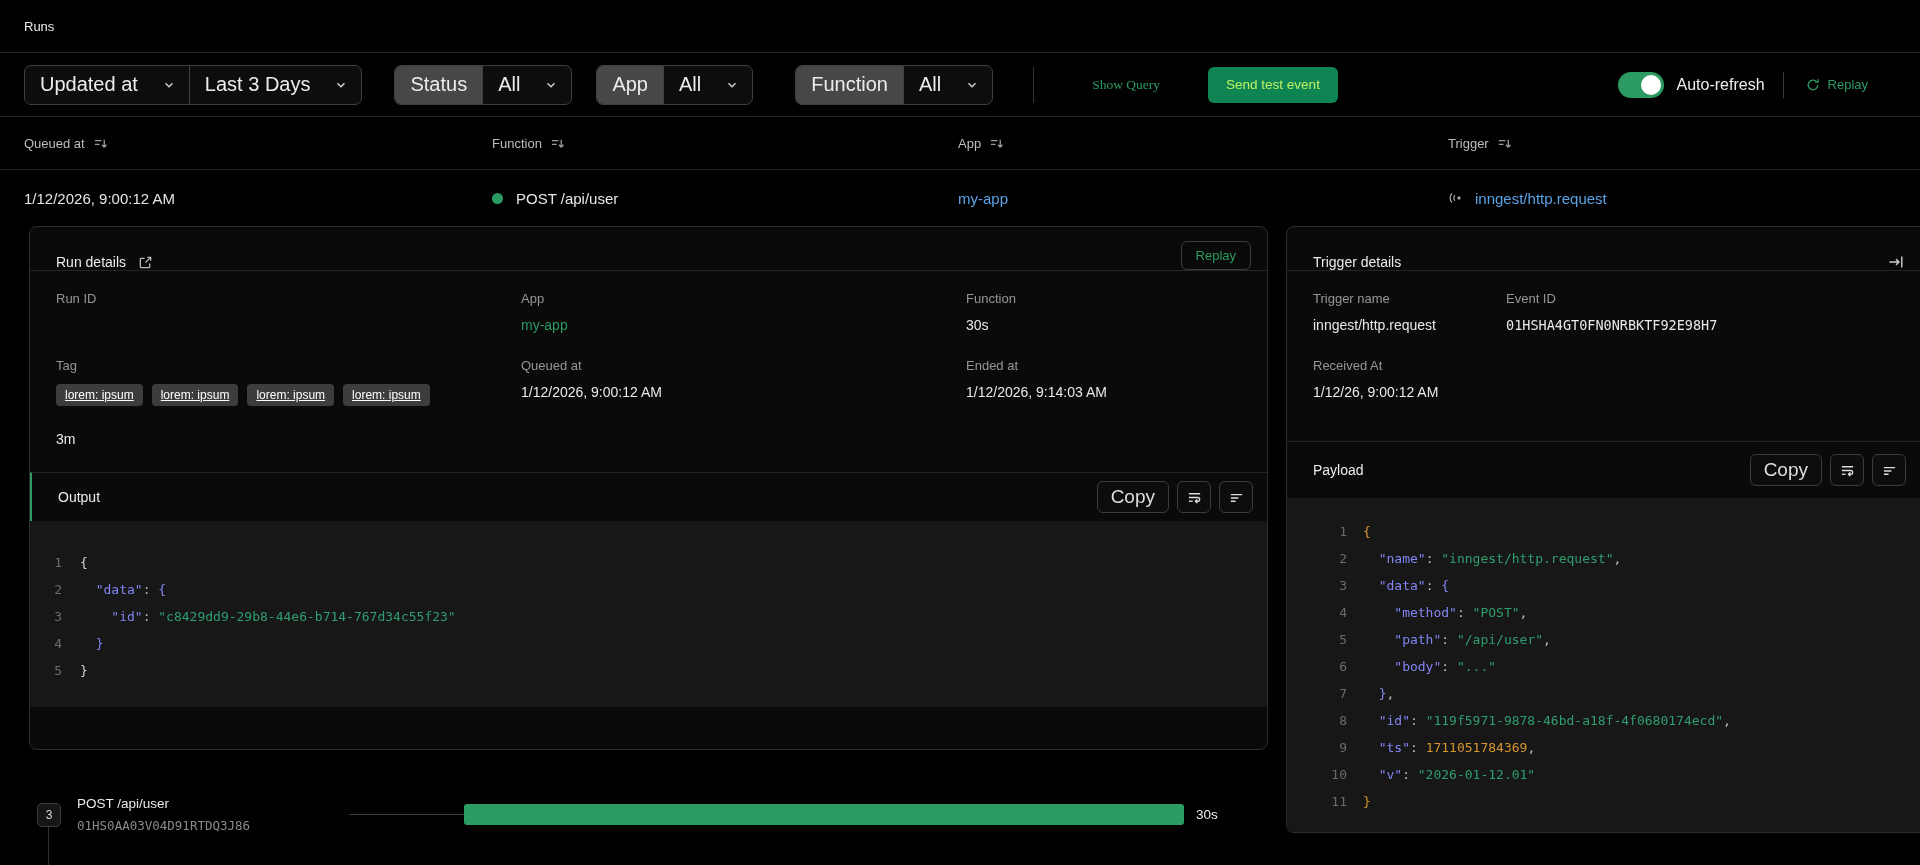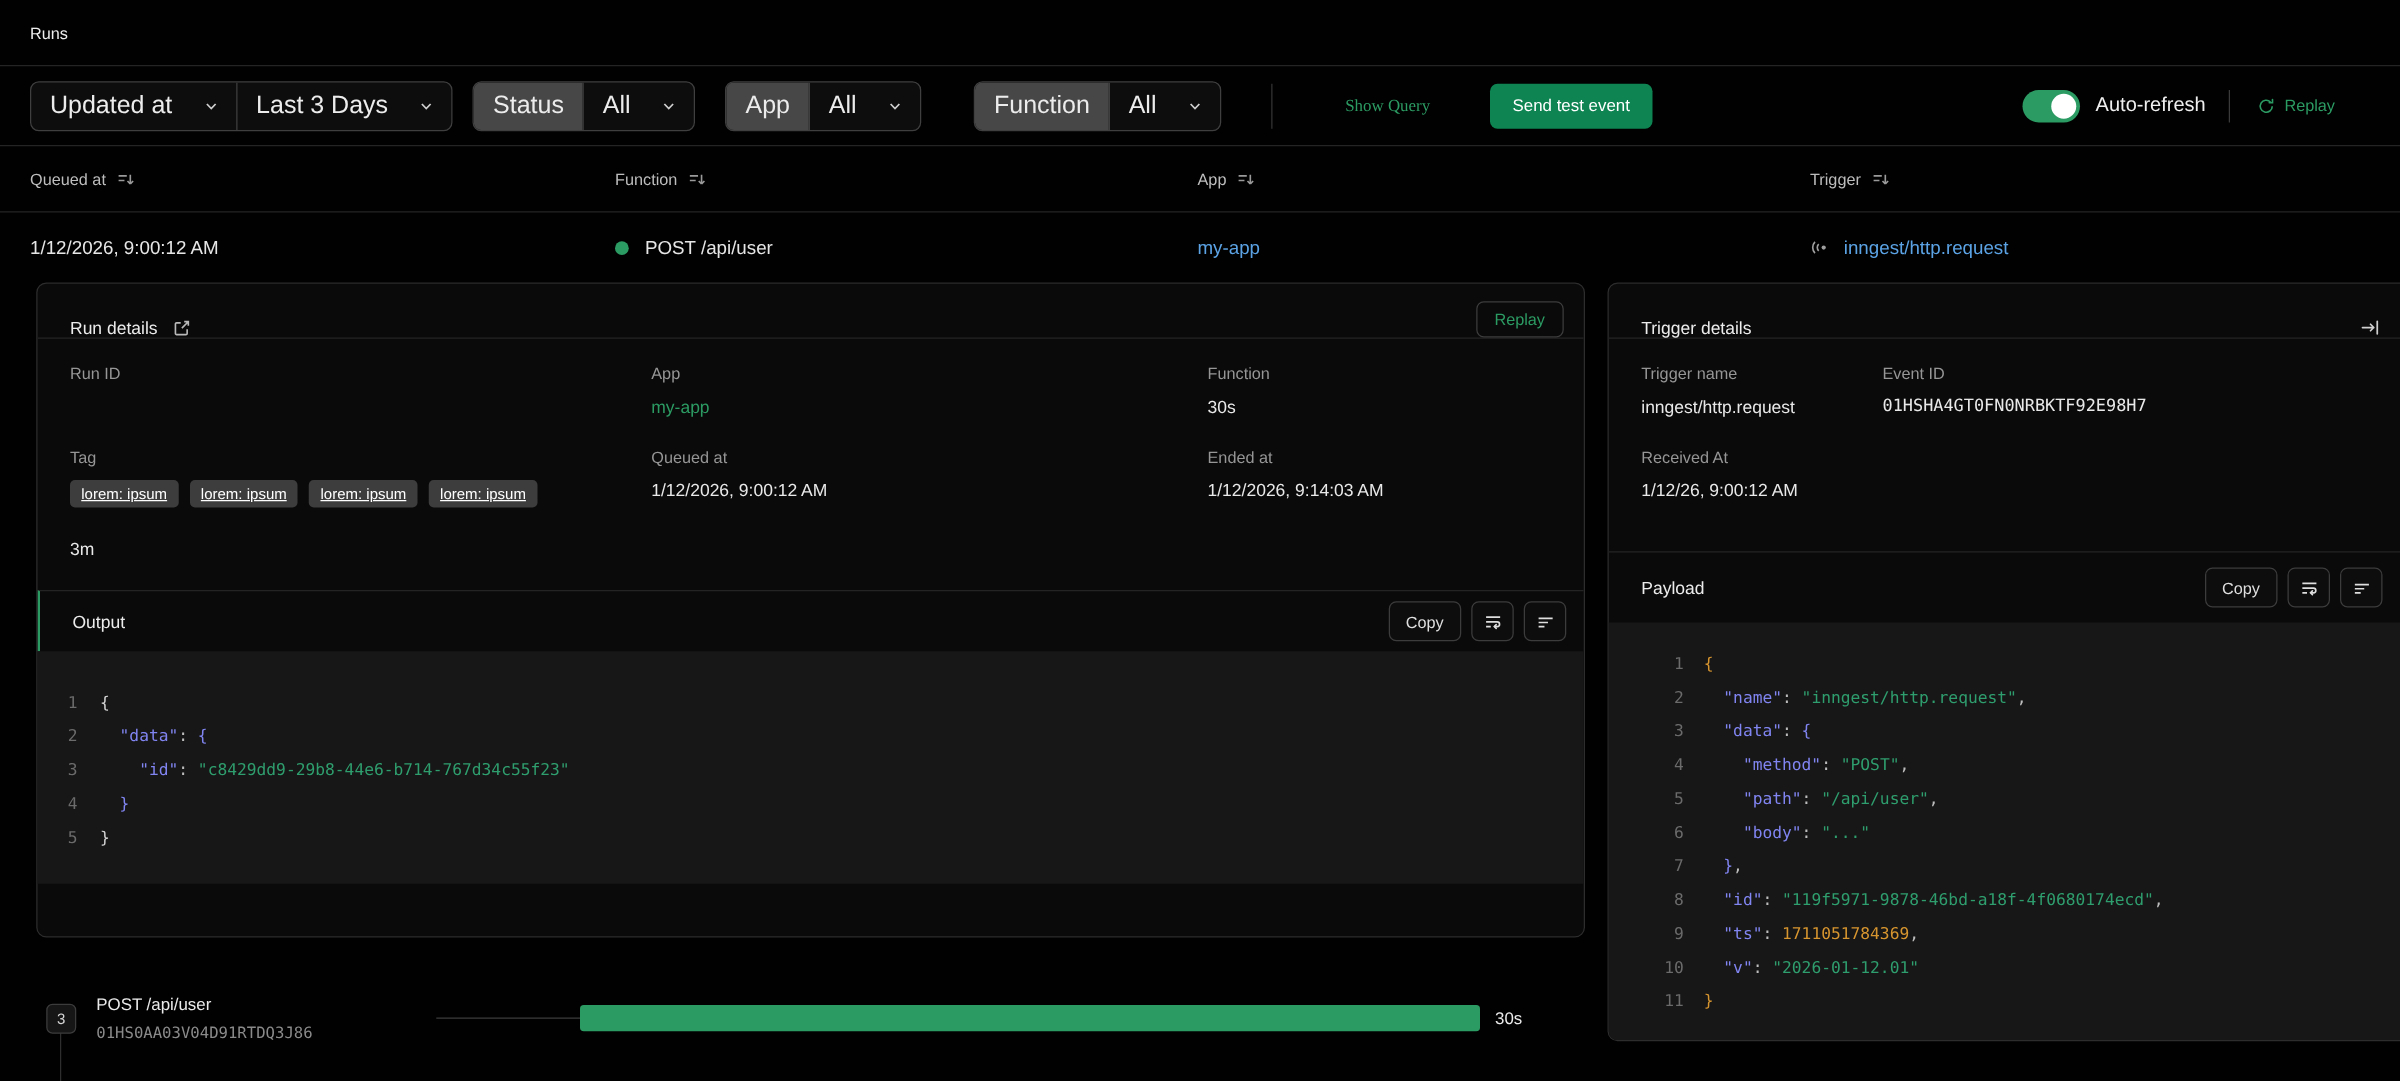--- a/index.html
+++ b/index.html
@@ -28,21 +28,21 @@
   
   .filterbar{height:64px;display:flex;align-items:center;padding:0 24px;border-bottom:1px solid var(--divider);}
   .pill{display:flex;align-items:stretch;height:40px;border:1px solid #3f3f3f;border-radius:7px;overflow:hidden;background:#0d0d0d;}
   .pill .seg{display:flex;align-items:center;gap:26px;padding:0 15px;font-size:20px;color:#ececec;cursor:pointer;}
   .pill .seg + .seg{border-left:1px solid #3f3f3f;}
   .pill .seg.label{background:var(--seg);border-left:none;}
   .chev{width:10px;height:10px;display:inline-block;}
   .vsep{width:1px;height:36px;background:#343434;margin:0 0 0 40px;}
   .linklike{color:var(--green);font-size:13.5px;cursor:pointer;white-space:nowrap;}
   .show-query{margin-left:58px;font-family:Liberation Serif, serif;}
-  .send-btn{margin-left:48px;height:36px;padding:0 18px;background:var(--green-btn);color:#ffffff;font-size:13.5px;border:none;border-radius:6px;cursor:pointer;font-family:"Liberation Sans",sans-serif;}
+  .send-btn{margin-left:48px;height:36px;padding:0 18px;background:var(--green-btn);color:#bef264;font-size:13.5px;border:none;border-radius:6px;cursor:pointer;font-family:"Liberation Sans",sans-serif;}
   .filter-right{margin-left:auto;display:flex;align-items:center;}
   .toggle{width:46px;height:26px;border-radius:13px;background:var(--green);position:relative;cursor:pointer;flex:none;}
   .toggle .knob{position:absolute;top:3px;right:3px;width:20px;height:20px;border-radius:50%;background:#fff;}
   .autorefresh-label{font-size:16px;color:#efefef;margin:0 18px 0 12px;}
   .vsep2{width:1px;height:26px;background:#3a3a3a;margin-right:22px;}
   .refresh{display:flex;align-items:center;gap:8px;font-size:13px;color:var(--green);cursor:pointer;margin-right:28px;}
   
   .grid-cols{display:grid;grid-template-columns:468px 466px 490px 1fr;padding-left:24px;align-items:center;}
   .thead{height:53px;border-bottom:1px solid var(--divider);}
   .thead .col{display:flex;align-items:center;gap:8px;font-size:13px;color:#bdbdbd;cursor:pointer;}
@@ -71,21 +71,21 @@
   .fld .val{font-size:14px;color:#e9e9e9;}
   .fld .val.mono{font-family:"DejaVu Sans Mono",monospace;font-size:13.5px;}
   .fld .val.green{color:var(--green);cursor:pointer;}
   .chips{display:flex;gap:9px;}
   .chip{background:var(--chip);color:#ffffff;font-size:12px;padding:4px 9px;border-radius:4px;white-space:nowrap;text-decoration:underline;}
   
   .code-sec-header{display:flex;align-items:center;padding:0 14px 0 26px;border-top:1px solid var(--divider);border-left:2px solid var(--green);}
   .code-sec-header.no-accent{border-left:none;}
   .code-sec-title{font-size:14px;color:#ececec;}
   .code-actions{margin-left:auto;display:flex;gap:8px;}
-  .btn-sm{height:32px;background:#0d0d0d;border:1px solid #3c3c3c;border-radius:6px;color:#dedede;font-size:13px;padding:0 13px;cursor:pointer;display:flex;align-items:center;font-family:"Liberation Sans",sans-serif;}
+  .btn-sm{height:32px;background:#0d0d0d;border:1px solid #3c3c3c;border-radius:6px;color:#dedede;font-size:19px;padding:0 13px;cursor:pointer;display:flex;align-items:center;font-family:"Liberation Sans",sans-serif;}
   .btn-ic{width:34px;justify-content:center;padding:0;}
   .code-area{background:var(--code-bg);font-family:"DejaVu Sans Mono",monospace;font-size:13px;overflow:auto;}
   .code-line{display:flex;line-height:27px;white-space:pre;}
   .code-line .ln{color:var(--text-faint);text-align:right;flex:none;user-select:none;}
   .tok-key{color:var(--tok-key);}
   .tok-str{color:var(--tok-str);}
   .tok-num{color:var(--tok-num);}
   .tok-brace1{color:var(--tok-key);}
   .tok-brace0{color:var(--tok-num);}
   .tok-plain{color:#d4d4d4;}
@@ -125,21 +125,21 @@
         </svg>
     </div>
     <div class="seg">
       <span>Last 3 Days</span>
       <svg class="chev" viewBox="0 0 10 10" fill="none" stroke="#cfcfcf" stroke-width="1.4">
           <path d="M1.5 3.2 5 6.8 8.5 3.2"></path>
         </svg>
     </div>
   </div>
 
-  <div class="pill" style="margin-left:16px;text-align:right;">
+  <div class="pill" style="margin-left:32px;text-align:right;">
     <div class="seg label">
         <span>Status</span>
       </div>
     <div class="seg value">
       <span>All</span>
       <svg class="chev" viewBox="0 0 10 10" fill="none" stroke="#cfcfcf" stroke-width="1.4">
           <path d="M1.5 3.2 5 6.8 8.5 3.2"></path>
         </svg>
     </div>
   </div>

